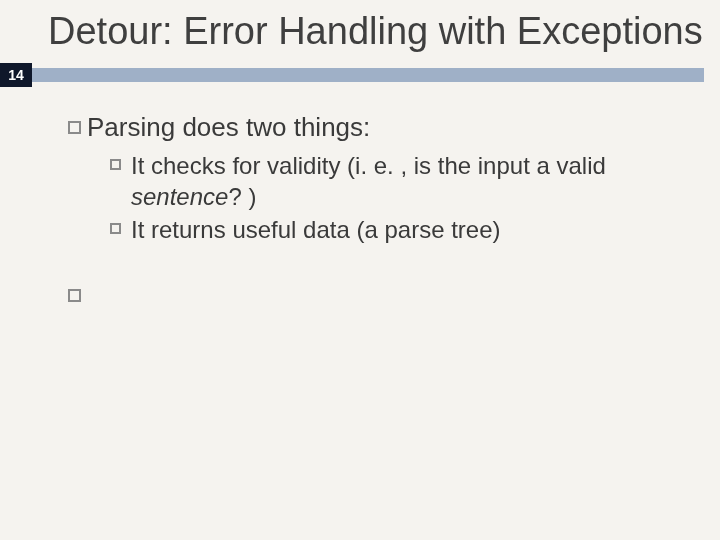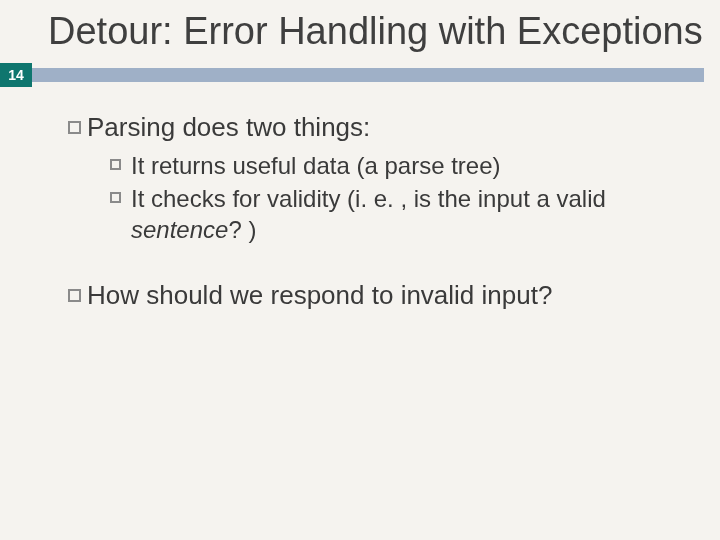--- a/index.html
+++ b/index.html
@@ -27,21 +27,21 @@
   }
   .badge-row {
     position: relative;
     height: 26px;
     margin-top: 2px;
   }
   .badge {
     position: absolute;
     left: 0;
     top: 0;
-    background: #0f766e;
+    background: #0f172a;
     color: #fff;
     font-size: 14px;
     font-weight: 700;
     width: 32px;
     height: 24px;
     display: flex;
     align-items: center;
     justify-content: center;
   }
   .rule {
@@ -116,34 +116,33 @@
 
     <div class="bullet-block">
       <div class="bullet-line">
         <span class="bullet-mark"></span>
         <span>Parsing does two things:</span>
       </div>
       <div class="sub-list">
         <div class="sub-line">
           <span class="sub-mark"></span>
           <span class="sub-text">
-            <span class="lead">It</span><span> returns useful data (a parse tree)</span>
+            <span class="lead">It</span><span> checks for validity (i. e. , is the input a valid </span><span class="word-sentence">sentence</span><span>? )</span>
           </span>
         </div>
         <div class="sub-line">
           <span class="sub-mark"></span>
           <span class="sub-text">
-            <span class="lead">It</span><span> checks for validity (i. e. , is the input a valid </span><span class="word-sentence">sentence</span><span>? )</span>
+            <span class="lead">It</span><span> returns useful data (a parse tree)</span>
           </span>
         </div>
       </div>
     </div>
 
     <div class="bullet-block">
       <div class="bullet-line">
         <span class="bullet-mark"></span>
-        <span>How should we respond to invalid input?</span>
       </div>
     </div>
 
 
   </div>
 </div>
 
 </body></html>

